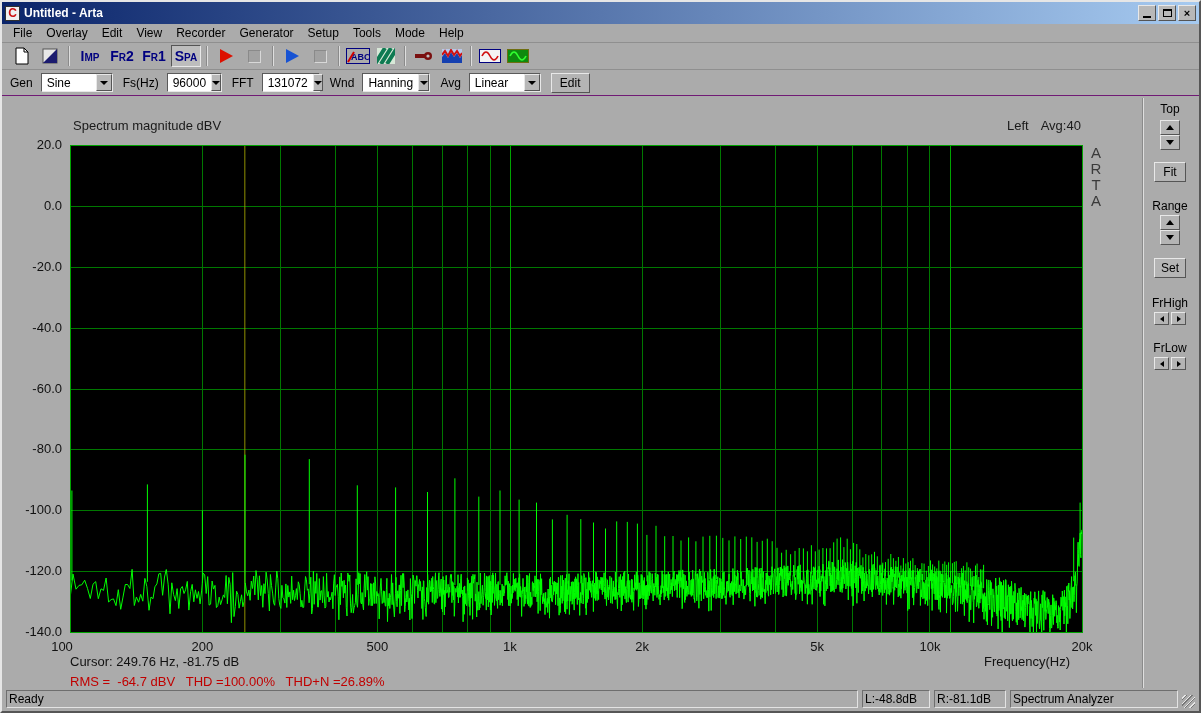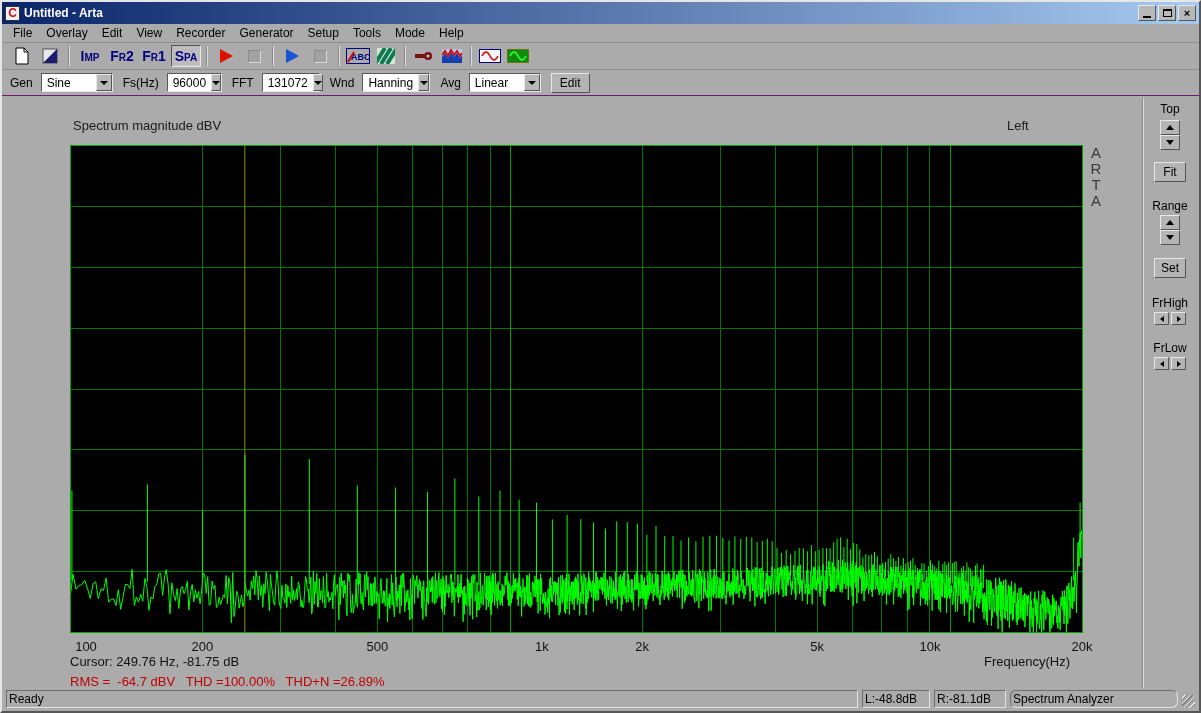--- a/index.html
+++ b/index.html
@@ -45,21 +45,21 @@
   .combo .val { flex:1; padding:0 5px; font-size:12px; }
   .combo .arrow { width:16px; height:17px; background:#B8B8B8; border:1px solid;
                   border-color:#E8E8E8 #555 #555 #E8E8E8; display:flex; align-items:center; justify-content:center; }
   .down-tri { width:0; height:0; border-top:4px solid #000; border-left:4px solid transparent; border-right:4px solid transparent; }
   .push-btn { height:20px; background:#B4B4B4; border:1px solid; border-color:#E8E8E8 #555 #555 #E8E8E8;
               font-size:12px; padding:0 8px; display:flex; align-items:center; justify-content:center; color:#000; }
 
   
   .client { position:absolute; top:96px; left:2px; right:2px; bottom:23px; background:#ABABAB; }
   .chart-title { position:absolute; left:69px; top:20px; font-size:13px; color:#1A1A1A; }
-  .avg-label { position:absolute; left:1003px; top:20px; font-size:13px; color:#1A1A1A; display:flex; gap:12px;flex-direction:column; }
+  .avg-label { position:absolute; left:1003px; top:20px; font-size:13px; color:#1A1A1A; display:flex; gap:12px; }
   .plot-svg { position:absolute; left:66px; top:47px; }
   .ylabels { position:absolute; left:0; top:0; width:62px; height:100%; }
   .ylab { position:absolute; right:4px; font-size:13px; color:#111; }
   .xlab { position:absolute; top:541px; font-size:13px; color:#111; transform:translateX(-50%); }
   .freq-label { position:absolute; left:980px; top:556px; width:100px; font-size:13px; color:#111; }
   .cursor-text { position:absolute; left:66px; top:556px; font-size:13px; color:#111; white-space:pre; }
   .stats-text { position:absolute; left:66px; top:576px; font-size:13px; color:#C00000; white-space:pre; }
   .watermark { position:absolute; left:1085px; top:47px; font-size:15px; color:#3A3A3A; line-height:16px;
                white-space:pre-line; text-align:center; width:14px; }
 
@@ -78,21 +78,21 @@
   .hpair { position:absolute; left:50%; transform:translateX(-50%); display:flex; gap:2px; }
   .hbtn { width:15px; height:13px; background:#B4B4B4; border:1px solid; border-color:#E8E8E8 #555 #555 #E8E8E8;
           display:flex; align-items:center; justify-content:center; }
 
   
   .statusbar { position:absolute; left:2px; right:2px; bottom:2px; height:21px; background:#ABABAB;
                display:flex; align-items:center; gap:4px; padding:1px 2px; font-size:12px; color:#000; }
   .sb-panel { height:18px; border:1px solid; border-color:#6E6E6E #E3E3E3 #E3E3E3 #6E6E6E;
               display:flex; align-items:center; padding:0 2px; }
   .sb-ready { flex:1; }
-  .sb-l { width:68px; } .sb-r { width:72px; } .sb-mode { width:168px;border-radius:6px; }
+  .sb-l { width:68px; } .sb-r { width:72px; } .sb-mode { width:168px; }
   .sb-grip { width:13px; height:13px; align-self:flex-end;
              background:repeating-linear-gradient(135deg,#ABABAB 0 2px,#E6E6E6 2px 3px,#777 3px 4px); }
 
   
   .icon-svg { display:block; }
 </style>
 </head>
 <body>
 
 <div class="window">
@@ -271,25 +271,36 @@
         <line x1="811.5" y1="1" x2="811.5" y2="487" stroke="#007800" stroke-width="1"></line>
         <line x1="837.5" y1="1" x2="837.5" y2="487" stroke="#007800" stroke-width="1"></line>
         <line x1="859.5" y1="1" x2="859.5" y2="487" stroke="#007800" stroke-width="1"></line>
         <line x1="440.5" y1="1" x2="440.5" y2="487" stroke="#00A400" stroke-width="1"></line>
         <line x1="880.5" y1="1" x2="880.5" y2="487" stroke="#00A400" stroke-width="1"></line>
         <line x1="174.83177581562876" y1="1" x2="174.83177581562876" y2="487" stroke="#909000" stroke-width="1"></line>
         <path d="M0.0 453.8L3.0 429.1L6.0 444.2L9.0 440.4L11.8 439.8L14.7 435.2L17.5 443.4L20.3 453.5L23.0 439.2L25.7 436.6L28.3 453.7L31.0 443.8L33.5 445.4L36.1 433.0L38.6 457.0L41.1 454.6L43.5 453.9L46.0 460.6L48.3 444.7L50.7 464.3L53.0 452.1L55.3 439.5L57.6 439.5L59.9 443.5L62.1 424.3L64.3 460.5L66.4 452.0L68.6 457.2L70.7 449.4L72.8 456.2L74.9 433.4L76.9 441.7L79.0 465.3L81.0 452.0L83.0 453.7L84.9 441.8L86.9 438.9L88.8 428.9L90.7 428.4L92.6 450.3L94.5 432.0L96.3 424.5L98.2 439.8L100.0 468.8L101.8 437.8L103.6 449.5L105.4 455.6L107.1 443.6L108.8 463.5L110.6 443.8L112.3 441.5L114.0 448.5L115.6 444.8L117.3 436.4L118.9 465.1L120.6 446.7L122.2 439.4L123.8 456.8L125.4 444.8L127.0 453.3L128.5 446.5L130.1 458.9L131.6 445.9L133.2 428.1L134.7 429.9L136.2 448.5L137.7 431.6L139.1 460.1L140.6 459.2L142.1 436.0L143.5 444.1L145.0 440.4L146.4 462.6L147.8 460.6L149.2 452.1L150.6 459.6L152.0 454.9L153.4 449.9L154.7 452.5L156.1 430.5L157.4 458.8L158.8 432.4L160.1 439.3L161.4 477.7L162.7 427.6L164.0 471.6L165.3 461.6L166.6 446.2L167.9 449.5L169.1 463.2L170.4 456.3L171.6 449.8L172.9 461.8L174.1 456.5L175.3 438.1L176.5 446.9L177.7 450.8L178.9 445.1L180.1 455.3L181.3 436.1L182.5 443.5L183.7 431.1L184.8 449.9L186.0 425.6L187.2 434.4L188.3 454.9L189.4 430.8L190.6 450.6L191.7 440.5L192.8 462.3L193.9 438.7L195.0 448.6L196.1 427.2L197.2 435.0L198.3 448.5L199.4 466.0L200.4 429.5L201.5 440.5L202.6 448.1L203.6 457.8L204.7 460.3L205.7 442.9L206.8 426.0L207.8 433.6L208.8 453.4L209.8 460.6L210.9 463.4L211.9 440.3L212.9 452.8L213.9 453.8L214.9 458.1L215.9 438.9L216.8 462.5L217.8 440.5L218.8 452.1L219.8 446.9L220.7 458.4L221.7 431.1L222.6 454.7L223.6 445.2L224.5 455.6L225.5 450.7L226.4 443.6L227.3 454.6L228.3 436.8L229.2 439.5L230.1 448.7L231.0 461.9L231.9 455.3L232.8 462.6L233.7 462.3L234.6 445.8L235.5 431.5L236.4 434.6L237.3 445.3L238.2 443.9L239.1 457.8L239.9 448.4L240.8 432.2L241.7 469.0L242.5 463.3L243.4 426.3L244.2 459.3L245.1 436.4L245.9 448.4L246.8 428.4L247.6 461.9L248.4 462.0L249.3 433.6L250.1 455.1L250.9 446.0L251.7 445.7L252.6 457.7L253.4 431.6L254.2 450.9L255.0 463.1L255.8 461.6L256.6 428.3L257.4 452.1L258.2 446.5L259.0 457.0L259.8 452.3L260.5 455.0L261.3 451.2L262.1 447.2L262.9 463.8L263.6 438.9L264.4 429.7L265.2 450.5L265.9 442.8L266.7 440.6L267.4 439.4L268.2 451.4L268.9 474.8L269.7 431.9L270.4 459.7L271.2 428.0L271.9 441.4L272.6 436.2L273.4 452.8L274.1 435.3L274.8 448.2L275.6 440.0L276.3 462.7L277.0 471.0L277.7 428.1L278.4 429.4L279.1 436.3L279.8 430.0L280.5 458.9L281.2 467.7L281.9 462.6L282.6 449.5L283.3 468.1L284.0 462.9L284.7 460.5L285.4 457.5L286.1 433.8L286.8 458.7L287.5 462.3L288.1 449.8L288.8 427.6L289.5 438.7L290.1 428.6L290.8 457.4L291.5 459.0L292.1 447.5L292.8 459.9L293.5 464.9L294.1 443.2L294.8 429.5L295.4 452.1L296.1 435.8L296.7 426.8L297.4 445.1L298.0 431.6L298.7 460.4L299.3 454.6L299.9 454.3L300.6 438.5L301.2 460.8L301.8 438.8L302.5 460.6L303.1 451.3L303.7 437.8L304.3 458.6L304.9 431.8L305.6 438.1L306.2 458.5L306.8 446.5L307.4 451.0L308.0 448.5L308.6 449.3L309.2 473.9L309.8 452.3L310.4 441.0L311.0 433.4L311.6 446.8L312.2 458.5L312.8 455.9L313.4 445.8L314.0 457.7L314.6 446.3L315.2 460.7L315.8 461.2L316.4 444.6L316.9 433.3L317.5 476.6L318.1 453.1L318.7 460.8L319.3 448.4L319.8 463.5L320.4 452.8L321.0 448.5L321.5 429.5L322.1 459.7L322.7 437.9L323.2 454.0L323.8 464.1L324.4 471.9L324.9 459.0L325.5 448.2L326.0 432.3L326.6 456.4L327.1 461.8L327.7 445.8L328.2 453.3L328.8 448.3L329.3 439.9L329.9 468.5L330.4 445.7L331.0 430.3L331.5 460.6L332.0 435.7L332.6 428.5L333.1 442.7L333.6 428.5L334.2 439.0L334.7 466.8L335.2 461.3L335.8 452.5L336.3 446.1L336.8 457.0L337.3 453.0L337.9 444.9L338.4 457.0L338.9 465.0L339.4 453.3L339.9 475.0L340.4 433.6L341.0 448.5L341.5 451.2L342.0 473.6L342.5 449.1L343.0 430.0L343.5 432.1L344.0 435.9L344.5 458.4L345.0 435.4L345.5 435.9L346.0 441.2L346.5 430.9L347.0 430.6L347.5 445.6L348.0 453.0L348.5 439.7L349.0 438.5L349.5 434.5L350.0 446.1L350.5 436.5L350.9 444.8L351.4 445.9L351.9 463.5L352.4 441.9L352.9 474.5L353.4 435.7L353.8 436.2L354.3 453.7L354.8 456.3L355.3 462.4L355.8 469.2L356.2 471.5L356.7 442.5L357.2 457.2L357.6 429.4L358.1 442.5L358.6 459.2L359.0 446.2L359.5 435.2L360.0 436.2L360.4 446.9L360.9 441.7L361.4 446.3L361.8 433.2L362.3 457.5L362.7 431.5L363.2 441.4L363.7 444.5L364.1 458.5L364.6 459.2L365.0 434.9L365.5 427.8L365.9 457.7L366.4 436.2L366.8 435.5L367.3 453.5L367.7 453.1L368.2 444.3L368.6 430.8L369.0 427.7L369.5 448.4L369.9 451.5L370.4 447.0L370.8 436.1L371.2 434.0L371.7 464.1L372.1 443.7L372.5 466.9L373.0 431.5L373.4 449.5L373.8 435.0L374.3 470.0L374.7 445.3L375.1 461.9L375.6 441.1L376.0 430.4L376.4 430.5L376.8 448.2L377.3 445.0L377.7 447.1L378.1 439.3L378.5 452.6L379.0 452.2L379.4 442.3L379.8 447.3L380.2 434.1L380.6 429.5L381.0 432.4L381.5 429.5L381.9 457.7L382.3 436.6L382.7 450.4L383.1 437.6L383.5 454.9L383.9 441.4L384.3 471.3L384.8 458.1L385.2 443.4L385.6 444.4L386.0 447.3L386.4 443.4L386.8 442.4L387.2 441.2L387.6 452.0L388.0 429.7L388.4 458.0L388.8 442.8L389.2 452.3L389.6 438.4L390.0 452.3L390.4 452.1L390.8 433.2L391.2 429.2L391.6 446.0L392.0 448.9L392.3 445.0L392.7 451.7L393.1 476.8L393.5 450.6L393.9 441.9L394.3 469.3L394.7 440.9L395.1 459.2L395.5 458.1L395.8 448.5L396.2 458.5L396.6 460.7L397.0 457.6L397.4 432.9L397.8 445.7L398.1 434.8L398.5 450.1L398.9 456.7L399.3 461.7L399.6 438.4L400.0 470.4L400.4 454.3L400.8 437.8L401.2 453.1L401.5 435.9L401.9 431.1L402.3 444.0L402.6 474.3L403.0 429.3L403.4 438.2L403.8 436.4L404.1 431.7L404.5 434.0L404.9 429.5L405.2 456.2L405.6 448.9L406.0 451.5L406.3 456.9L406.7 472.0L407.0 437.2L407.4 460.8L407.8 465.3L408.1 461.2L408.5 453.1L408.9 446.6L409.2 465.0L409.6 457.8L409.9 462.8L410.3 428.0L410.6 440.9L411.0 458.7L411.4 452.0L411.7 452.2L412.1 446.6L412.4 440.2L412.8 449.7L413.1 460.3L413.5 452.7L413.8 450.5L414.2 442.3L414.5 428.0L414.9 434.4L415.2 446.4L415.6 453.5L415.9 448.9L416.3 465.1L416.6 430.9L416.9 436.2L417.3 451.5L417.6 454.9L418.0 431.6L418.3 461.9L418.7 450.2L419.0 431.3L419.3 430.6L419.7 457.2L420.0 436.1L420.4 465.1L420.7 436.6L421.1 470.0L421.4 463.9L421.8 440.4L422.1 430.1L422.4 457.4L422.8 427.8L423.1 448.4L423.5 430.1L423.8 440.1L424.2 444.6L424.5 460.4L424.8 452.3L425.2 440.7L425.5 428.0L425.9 453.0L426.2 453.8L426.6 455.8L426.9 439.3L427.2 457.4L427.6 463.4L427.9 437.4L428.3 436.5L428.6 454.7L429.0 445.2L429.3 447.9L429.7 448.5L430.0 460.2L430.3 459.0L430.7 445.4L431.0 454.8L431.4 454.7L431.7 457.7L432.1 439.1L432.4 460.8L432.7 447.6L433.1 440.8L433.4 443.1L433.8 451.0L434.1 448.1L434.5 448.1L434.8 440.6L435.1 430.8L435.5 440.3L435.8 433.9L436.2 439.7L436.5 429.9L436.9 427.7L437.2 432.0L437.6 445.1L437.9 454.6L438.2 436.1L438.6 460.6L438.9 459.0L439.3 438.6L439.6 442.5L440.0 461.0L440.3 454.2L440.6 454.5L441.0 441.1L441.3 458.2L441.7 448.9L442.0 453.7L442.4 452.1L442.7 440.1L443.0 447.8L443.4 428.4L443.7 439.4L444.1 444.9L444.4 444.2L444.8 434.1L445.1 446.3L445.5 442.4L445.8 433.2L446.1 442.6L446.5 439.0L446.8 438.3L447.2 454.6L447.5 449.6L447.9 437.6L448.2 460.8L448.5 454.5L448.9 432.7L449.2 451.6L449.6 428.8L449.9 437.5L450.3 452.2L450.6 441.5L450.9 446.2L451.3 445.9L451.6 471.4L452.0 453.8L452.3 449.5L452.7 442.1L453.0 433.4L453.4 445.7L453.7 445.1L454.0 461.4L454.4 457.8L454.7 442.1L455.1 458.8L455.4 450.0L455.8 453.6L456.1 441.7L456.4 446.8L456.8 430.0L457.1 454.6L457.5 459.2L457.8 430.7L458.2 437.6L458.5 458.8L458.9 461.1L459.2 446.4L459.5 428.5L459.9 459.5L460.2 462.5L460.6 447.2L460.9 461.3L461.3 455.1L461.6 452.3L461.9 459.6L462.3 437.9L462.6 436.7L463.0 444.9L463.3 445.7L463.7 438.1L464.0 451.7L464.3 440.8L464.7 442.8L465.0 430.8L465.4 448.8L465.7 452.0L466.1 434.6L466.4 448.9L466.8 434.0L467.1 456.8L467.4 447.1L467.8 434.5L468.1 468.5L468.5 446.7L468.8 434.6L469.2 436.1L469.5 438.8L469.8 439.9L470.2 465.7L470.5 428.8L470.9 449.8L471.2 447.9L471.6 433.7L471.9 448.5L472.2 450.3L472.6 458.6L472.9 452.2L473.3 456.5L473.6 448.4L474.0 447.9L474.3 459.1L474.7 453.6L475.0 469.6L475.3 455.4L475.7 447.3L476.0 462.4L476.4 460.8L476.7 458.1L477.1 455.8L477.4 453.3L477.7 467.5L478.1 444.0L478.4 453.6L478.8 458.5L479.1 452.4L479.5 473.2L479.8 433.8L480.1 450.3L480.5 432.1L480.8 452.9L481.2 440.2L481.5 455.8L481.9 450.2L482.2 457.1L482.6 455.1L482.9 451.9L483.2 437.6L483.6 449.9L483.9 442.0L484.3 436.1L484.6 446.3L485.0 438.7L485.3 437.1L485.6 459.7L486.0 437.6L486.3 440.4L486.7 449.0L487.0 440.9L487.4 437.9L487.7 452.4L488.0 460.7L488.4 432.2L488.7 432.9L489.1 470.2L489.4 452.9L489.8 453.3L490.1 467.7L490.5 460.4L490.8 430.4L491.1 453.2L491.5 449.4L491.8 441.1L492.2 458.4L492.5 430.3L492.9 455.8L493.2 438.2L493.5 435.1L493.9 446.7L494.2 450.8L494.6 466.7L494.9 439.9L495.3 433.2L495.6 468.7L495.9 437.0L496.3 456.5L496.6 429.4L497.0 464.2L497.3 444.8L497.7 456.0L498.0 438.7L498.4 435.8L498.7 449.5L499.0 428.7L499.4 469.5L499.7 457.6L500.1 441.3L500.4 444.9L500.8 456.2L501.1 449.6L501.4 436.9L501.8 447.0L502.1 459.3L502.5 456.7L502.8 436.5L503.2 454.0L503.5 437.2L503.8 457.9L504.2 465.1L504.5 447.7L504.9 433.8L505.2 453.7L505.6 431.8L505.9 450.6L506.3 452.4L506.6 433.8L506.9 446.6L507.3 459.5L507.6 440.5L508.0 428.7L508.3 455.0L508.7 437.4L509.0 454.3L509.3 453.3L509.7 470.4L510.0 455.4L510.4 455.7L510.7 447.4L511.1 458.2L511.4 434.3L511.7 430.6L512.1 433.4L512.4 449.6L512.8 438.1L513.1 459.0L513.5 453.6L513.8 428.5L514.2 429.7L514.5 432.4L514.8 439.0L515.2 448.4L515.5 463.2L515.9 432.6L516.2 469.9L516.6 450.4L516.9 444.1L517.2 457.6L517.6 453.4L517.9 437.2L518.3 454.1L518.6 427.2L519.0 436.3L519.3 445.3L519.6 432.7L520.0 444.8L520.3 436.1L520.7 447.3L521.0 438.5L521.4 450.2L521.7 452.4L522.1 447.8L522.4 436.0L522.7 441.2L523.1 435.4L523.4 466.6L523.8 440.1L524.1 453.3L524.5 438.0L524.8 447.4L525.1 442.4L525.5 455.5L525.8 426.8L526.2 449.1L526.5 427.7L526.9 454.6L527.2 455.6L527.5 431.9L527.9 448.8L528.2 446.1L528.6 454.6L528.9 434.8L529.3 435.7L529.6 443.3L530.0 443.5L530.3 436.1L530.6 438.7L531.0 432.0L531.3 445.0L531.7 433.3L532.0 442.3L532.4 449.5L532.7 432.5L533.0 447.0L533.4 437.1L533.7 436.0L534.1 427.7L534.4 441.5L534.8 452.6L535.1 454.1L535.5 448.4L535.8 433.4L536.1 448.8L536.5 460.6L536.8 447.0L537.2 443.2L537.5 434.8L537.9 452.2L538.2 442.1L538.5 455.0L538.9 448.9L539.2 440.0L539.6 444.4L539.9 431.2L540.3 449.0L540.6 458.1L540.9 455.7L541.3 442.0L541.6 432.7L542.0 449.0L542.3 458.6L542.7 445.7L543.0 443.4L543.4 435.9L543.7 451.4L544.0 442.2L544.4 451.0L544.7 449.6L545.1 454.8L545.4 427.1L545.8 454.0L546.1 434.3L546.4 442.7L546.8 452.6L547.1 455.3L547.5 463.7L547.8 447.4L548.2 450.0L548.5 443.3L548.8 436.8L549.2 431.7L549.5 443.6L549.9 452.4L550.2 440.0L550.6 429.4L550.9 443.1L551.3 466.0L551.6 434.8L551.9 445.8L552.3 459.7L552.6 431.5L553.0 436.8L553.3 450.7L553.7 427.6L554.0 440.5L554.3 448.3L554.7 426.0L555.0 454.1L555.4 445.2L555.7 441.6L556.1 455.0L556.4 457.6L556.7 443.4L557.1 437.0L557.4 435.6L557.8 444.6L558.1 457.1L558.5 429.1L558.8 452.5L559.2 451.2L559.5 439.7L559.8 435.4L560.2 452.5L560.5 453.9L560.9 450.1L561.2 454.6L561.6 434.0L561.9 457.3L562.2 434.6L562.6 454.3L562.9 446.8L563.3 455.9L563.6 465.4L564.0 442.9L564.3 445.5L564.6 429.8L565.0 441.4L565.3 437.8L565.7 444.4L566.0 430.5L566.4 426.9L566.7 445.3L567.1 437.0L567.4 443.9L567.7 429.8L568.1 433.7L568.4 461.5L568.8 455.4L569.1 437.8L569.5 453.9L569.8 451.5L570.1 451.8L570.5 453.6L570.8 439.4L571.2 429.3L571.5 438.8L571.9 453.1L572.2 430.4L572.5 450.1L572.9 439.1L573.2 454.0L573.6 435.6L573.9 450.5L574.3 432.5L574.6 448.1L575.0 460.1L575.3 440.7L575.6 455.8L576.0 464.2L576.3 440.1L576.7 459.8L577.0 454.5L577.4 451.7L577.7 430.5L578.0 454.5L578.4 439.8L578.7 446.4L579.1 426.7L579.4 450.6L579.8 436.5L580.1 427.7L580.4 439.9L580.8 446.5L581.1 448.1L581.5 448.1L581.8 434.5L582.2 428.7L582.5 433.3L582.9 451.6L583.2 456.0L583.5 443.5L583.9 438.4L584.2 447.2L584.6 441.2L584.9 450.3L585.3 428.0L585.6 440.1L585.9 442.0L586.3 432.3L586.6 440.7L587.0 452.5L587.3 429.1L587.7 449.4L588.0 429.7L588.3 440.5L588.7 449.5L589.0 454.4L589.4 449.6L589.7 449.8L590.1 460.0L590.4 445.3L590.8 452.0L591.1 440.6L591.4 448.9L591.8 435.9L592.1 425.8L592.5 442.7L592.8 429.2L593.2 447.7L593.5 444.8L593.8 441.3L594.2 454.9L594.5 434.1L594.9 429.4L595.2 451.5L595.6 437.0L595.9 430.1L596.2 429.9L596.6 446.1L596.9 429.2L597.3 450.6L597.6 442.8L598.0 453.0L598.3 426.9L598.7 455.2L599.0 442.5L599.3 433.0L599.7 429.0L600.0 448.9L600.4 446.8L600.7 440.4L601.1 434.4L601.4 444.7L601.7 437.7L602.1 445.8L602.4 451.6L602.8 432.5L603.1 441.0L603.5 428.1L603.8 430.2L604.1 426.1L604.5 445.7L604.8 443.9L605.2 434.4L605.5 439.6L605.9 436.0L606.2 445.0L606.6 429.5L606.9 438.9L607.2 452.5L607.6 430.2L607.9 438.8L608.3 428.9L608.6 436.2L609.0 425.5L609.3 438.5L609.6 452.7L610.0 427.0L610.3 435.8L610.7 425.6L611.0 442.4L611.4 432.6L611.7 433.1L612.1 463.7L612.4 461.9L612.7 424.9L613.1 442.4L613.4 443.8L613.8 429.1L614.1 440.2L614.5 456.8L614.8 457.5L615.1 430.2L615.5 454.6L615.8 443.2L616.2 448.2L616.5 435.9L616.9 451.4L617.2 447.5L617.5 441.0L617.9 445.0L618.2 449.4L618.6 447.4L618.9 430.3L619.3 427.2L619.6 435.0L620.0 449.4L620.3 446.5L620.6 449.4L621.0 435.2L621.3 451.4L621.7 437.5L622.0 434.0L622.4 450.3L622.7 425.2L623.0 439.9L623.4 433.9L623.7 448.7L624.1 454.1L624.4 453.3L624.8 457.6L625.1 428.9L625.4 426.6L625.8 430.7L626.1 429.3L626.5 452.1L626.8 455.9L627.2 452.2L627.5 428.7L627.9 432.0L628.2 432.5L628.5 433.7L628.9 463.3L629.2 427.4L629.6 424.2L629.9 449.5L630.3 431.5L630.6 426.1L630.9 429.6L631.3 456.0L631.6 431.1L632.0 436.4L632.3 437.5L632.7 435.9L633.0 434.6L633.3 434.6L633.7 453.8L634.0 443.4L634.4 427.4L634.7 446.8L635.1 433.4L635.4 441.4L635.8 450.3L636.1 445.5L636.4 452.1L636.8 452.6L637.1 451.8L637.5 452.5L637.8 427.2L638.2 434.7L638.5 444.5L638.8 466.2L639.2 435.5L639.5 442.2L639.9 451.8L640.2 436.4L640.6 424.5L640.9 431.4L641.2 465.5L641.6 442.8L641.9 433.6L642.3 446.4L642.6 446.0L643.0 450.6L643.3 431.5L643.7 452.5L644.0 424.5L644.3 424.0L644.7 448.8L645.0 429.8L645.4 438.2L645.7 439.8L646.1 453.6L646.4 448.3L646.7 434.8L647.1 437.6L647.4 438.5L647.8 431.7L648.1 452.6L648.5 445.3L648.8 440.8L649.1 453.1L649.5 451.8L649.8 432.9L650.2 445.9L650.5 447.8L650.9 433.8L651.2 452.5L651.6 453.7L651.9 436.6L652.2 440.3L652.6 453.5L652.9 427.9L653.3 450.4L653.6 447.1L654.0 426.9L654.3 443.9L654.6 442.8L655.0 452.9L655.3 450.9L655.7 453.1L656.0 459.4L656.4 452.0L656.7 436.5L657.0 447.5L657.4 439.3L657.7 436.0L658.1 439.3L658.4 446.1L658.8 432.5L659.1 429.0L659.5 450.5L659.8 450.7L660.1 452.3L660.5 438.4L660.8 449.6L661.2 449.0L661.5 436.6L661.9 440.3L662.2 450.6L662.5 448.0L662.9 423.5L663.2 459.8L663.6 437.7L663.9 439.1L664.3 426.1L664.6 446.6L664.9 430.1L665.3 438.1L665.6 440.0L666.0 449.1L666.3 444.0L666.7 431.5L667.0 447.9L667.4 425.2L667.7 434.8L668.0 427.7L668.4 447.5L668.7 444.0L669.1 452.8L669.4 440.9L669.8 439.8L670.1 445.7L670.4 446.0L670.8 443.6L671.1 426.9L671.5 440.7L671.8 434.5L672.2 445.9L672.5 447.7L672.8 446.4L673.2 434.4L673.5 438.2L673.9 454.1L674.2 451.1L674.6 441.2L674.9 450.1L675.3 444.6L675.6 449.6L675.9 440.4L676.3 441.2L676.6 423.6L677.0 440.0L677.3 423.0L677.7 427.6L678.0 429.8L678.3 429.7L678.7 441.5L679.0 425.2L679.4 441.1L679.7 448.5L680.1 456.2L680.4 449.7L680.8 433.5L681.1 427.2L681.4 428.6L681.8 439.0L682.1 432.7L682.5 446.0L682.8 424.3L683.2 440.7L683.5 445.0L683.8 432.2L684.2 432.4L684.5 440.9L684.9 461.3L685.2 422.3L685.6 444.5L685.9 447.5L686.2 446.4L686.6 451.9L686.9 422.6L687.3 452.2L687.6 451.4L688.0 450.6L688.3 445.5L688.7 438.2L689.0 430.5L689.3 423.6L689.7 428.6L690.0 450.3L690.4 428.7L690.7 454.2L691.1 423.0L691.4 439.0L691.7 452.2L692.1 443.0L692.4 452.7L692.8 433.1L693.1 430.7L693.5 426.6L693.8 446.7L694.1 444.1L694.5 444.9L694.8 450.2L695.2 458.8L695.5 435.4L695.9 447.6L696.2 428.0L696.6 439.5L696.9 432.9L697.2 428.2L697.6 445.5L697.9 430.4L698.3 449.1L698.6 451.2L699.0 431.0L699.3 432.5L699.6 439.6L700.0 434.4L700.3 436.1L700.7 449.8L701.0 430.4L701.4 444.7L701.7 432.8L702.0 421.7L702.4 429.3L702.7 428.8L703.1 437.3L703.4 449.0L703.8 442.7L704.1 428.2L704.5 426.6L704.8 423.8L705.1 429.6L705.5 448.4L705.8 438.6L706.2 440.2L706.5 435.5L706.9 431.6L707.2 447.0L707.5 423.3L707.9 425.0L708.2 422.8L708.6 449.5L708.9 449.4L709.3 440.6L709.6 428.2L709.9 435.7L710.3 422.0L710.6 430.4L711.0 424.5L711.3 422.9L711.7 427.9L712.0 444.6L712.4 429.2L712.7 423.8L713.0 452.0L713.4 448.5L713.7 436.9L714.1 420.7L714.4 433.7L714.8 423.0L715.1 450.7L715.4 444.1L715.8 436.7L716.1 421.7L716.5 451.1L716.8 443.7L717.2 428.1L717.5 438.1L717.8 420.9L718.2 440.4L718.5 432.6L718.9 428.0L719.2 435.0L719.6 431.6L719.9 426.4L720.3 433.3L720.6 441.6L720.9 439.2L721.3 449.8L721.6 448.9L722.0 437.6L722.3 436.1L722.7 444.5L723.0 430.7L723.3 431.2L723.7 420.2L724.0 424.7L724.4 428.6L724.7 435.7L725.1 448.5L725.4 432.4L725.7 454.7L726.1 448.6L726.4 449.4L726.8 448.3L727.1 424.5L727.5 434.3L727.8 421.3L728.2 439.3L728.5 420.8L728.8 433.6L729.2 428.0L729.5 449.0L729.9 438.6L730.2 419.8L730.6 442.4L730.9 441.8L731.2 446.5L731.6 434.9L731.9 442.7L732.3 455.9L732.6 435.8L733.0 438.4L733.3 431.8L733.6 426.5L734.0 433.0L734.3 437.3L734.7 437.6L735.0 448.9L735.4 448.4L735.7 439.7L736.1 443.1L736.4 433.5L736.7 425.5L737.1 444.3L737.4 459.2L737.8 424.7L738.1 429.9L738.5 449.4L738.8 439.3L739.1 442.5L739.5 448.3L739.8 448.6L740.2 449.3L740.5 433.5L740.9 427.0L741.2 436.2L741.5 444.0L741.9 446.4L742.2 459.3L742.6 430.6L742.9 442.3L743.3 422.7L743.6 421.8L744.0 444.1L744.3 436.2L744.6 423.0L745.0 430.3L745.3 421.9L745.7 445.0L746.0 443.7L746.4 445.4L746.7 434.8L747.0 442.3L747.4 424.9L747.7 435.2L748.1 438.8L748.4 433.5L748.8 437.9L749.1 421.2L749.4 448.1L749.8 424.6L750.1 451.6L750.5 436.2L750.8 445.9L751.2 431.1L751.5 433.9L751.9 436.4L752.2 429.3L752.5 433.2L752.9 419.1L753.2 421.2L753.6 459.3L753.9 431.4L754.3 444.9L754.6 446.4L754.9 460.9L755.3 435.5L755.6 438.7L756.0 425.4L756.3 445.9L756.7 424.6L757.0 426.5L757.4 437.5L757.7 443.8L758.0 422.4L758.4 423.9L758.7 416.2L759.1 416.4L759.4 431.0L759.8 422.7L760.1 440.9L760.4 427.7L760.8 446.9L761.1 429.9L761.5 438.3L761.8 446.3L762.2 417.0L762.5 445.6L762.8 417.8L763.2 423.7L763.5 444.8L763.9 443.4L764.2 447.2L764.6 421.8L764.9 423.9L765.3 442.7L765.6 443.0L765.9 443.8L766.3 442.0L766.6 434.6L767.0 423.7L767.3 434.5L767.7 427.0L768.0 439.8L768.3 414.9L768.7 435.6L769.0 425.8L769.4 440.3L769.7 441.7L770.1 446.9L770.4 446.8L770.7 436.2L771.1 422.1L771.4 444.3L771.8 432.2L772.1 447.5L772.5 414.7L772.8 443.2L773.2 420.7L773.5 433.7L773.8 429.5L774.2 438.9L774.5 438.1L774.9 424.7L775.2 417.5L775.6 421.3L775.9 444.0L776.2 438.5L776.6 423.4L776.9 436.8L777.3 440.8L777.6 417.2L778.0 424.0L778.3 454.9L778.6 430.4L779.0 426.3L779.3 427.2L779.7 425.9L780.0 441.3L780.4 417.5L780.7 419.9L781.1 419.2L781.4 443.5L781.7 423.9L782.1 451.3L782.4 420.8L782.8 416.2L783.1 460.8L783.5 443.9L783.8 425.9L784.1 438.2L784.5 436.6L784.8 436.2L785.2 420.7L785.5 432.7L785.9 443.0L786.2 417.4L786.5 429.2L786.9 458.3L787.2 426.4L787.6 423.1L787.9 436.4L788.3 447.6L788.6 428.3L789.0 422.3L789.3 429.3L789.6 430.6L790.0 424.6L790.3 433.3L790.7 429.5L791.0 420.3L791.4 436.6L791.7 448.7L792.0 426.5L792.4 426.5L792.7 446.0L793.1 422.3L793.4 436.0L793.8 442.4L794.1 456.0L794.4 427.9L794.8 438.2L795.1 446.2L795.5 443.5L795.8 435.5L796.2 426.8L796.5 443.2L796.9 429.0L797.2 433.8L797.5 440.5L797.9 441.0L798.2 440.5L798.6 448.9L798.9 428.8L799.3 424.3L799.6 429.8L799.9 444.8L800.3 444.8L800.6 444.6L801.0 431.3L801.3 426.1L801.7 446.9L802.0 423.4L802.3 451.9L802.7 420.3L803.0 419.5L803.4 444.4L803.7 438.8L804.1 419.2L804.4 421.8L804.8 423.6L805.1 435.2L805.4 443.8L805.8 444.6L806.1 425.4L806.5 439.3L806.8 440.4L807.2 431.5L807.5 443.7L807.8 430.7L808.2 435.6L808.5 446.3L808.9 445.6L809.2 450.0L809.6 442.7L809.9 420.6L810.2 433.9L810.6 439.5L810.9 447.5L811.3 428.1L811.6 444.1L812.0 444.7L812.3 419.7L812.7 450.5L813.0 444.4L813.3 433.2L813.7 437.6L814.0 436.8L814.4 448.0L814.7 427.6L815.1 423.7L815.4 444.5L815.7 435.2L816.1 439.8L816.4 459.5L816.8 438.7L817.1 432.9L817.5 436.0L817.8 443.7L818.1 449.2L818.5 427.4L818.8 444.2L819.2 430.1L819.5 450.2L819.9 447.7L820.2 430.8L820.6 422.7L820.9 447.3L821.2 436.5L821.6 422.0L821.9 436.9L822.3 434.5L822.6 424.3L823.0 443.3L823.3 442.5L823.6 459.5L824.0 442.9L824.3 428.8L824.7 445.3L825.0 431.0L825.4 421.6L825.7 442.0L826.0 434.7L826.4 441.0L826.7 443.0L827.1 421.9L827.4 435.0L827.8 435.0L828.1 452.0L828.5 451.3L828.8 439.1L829.1 441.8L829.5 427.6L829.8 450.6L830.2 435.4L830.5 433.5L830.9 453.2L831.2 430.9L831.5 443.8L831.9 430.0L832.2 436.3L832.6 435.1L832.9 427.8L833.3 423.5L833.6 448.4L834.0 426.2L834.3 442.9L834.6 432.6L835.0 445.3L835.3 437.1L835.7 425.5L836.0 435.6L836.4 441.6L836.7 432.1L837.0 448.2L837.4 432.2L837.7 465.6L838.1 453.3L838.4 425.8L838.8 426.0L839.1 464.1L839.4 435.2L839.8 423.3L840.1 427.0L840.5 439.9L840.8 440.2L841.2 440.3L841.5 433.0L841.9 431.7L842.2 425.6L842.5 452.5L842.9 452.8L843.2 425.2L843.6 460.1L843.9 452.5L844.3 446.1L844.6 442.4L844.9 437.0L845.3 431.9L845.6 432.3L846.0 439.7L846.3 448.1L846.7 447.6L847.0 429.8L847.3 440.8L847.7 425.7L848.0 443.7L848.4 426.2L848.7 443.7L849.1 429.8L849.4 436.9L849.8 432.7L850.1 424.1L850.4 460.5L850.8 446.8L851.1 444.7L851.5 452.1L851.8 445.9L852.2 429.0L852.5 431.2L852.8 453.8L853.2 452.9L853.5 437.6L853.9 436.7L854.2 453.4L854.6 444.3L854.9 438.3L855.2 459.2L855.6 454.1L855.9 434.9L856.3 455.5L856.6 451.7L857.0 432.1L857.3 441.4L857.7 460.6L858.0 439.3L858.3 441.5L858.7 439.8L859.0 434.6L859.4 454.4L859.7 433.0L860.1 428.3L860.4 431.9L860.7 425.3L861.1 430.7L861.4 443.7L861.8 424.8L862.1 465.5L862.5 438.7L862.8 443.2L863.1 428.2L863.5 431.7L863.8 441.1L864.2 448.9L864.5 428.9L864.9 439.5L865.2 454.7L865.6 432.9L865.9 426.6L866.2 454.8L866.6 431.3L866.9 431.9L867.3 433.0L867.6 454.9L868.0 440.9L868.3 426.0L868.6 461.2L869.0 464.5L869.3 453.9L869.7 449.7L870.0 425.8L870.4 467.2L870.7 441.2L871.0 437.6L871.4 450.6L871.7 429.0L872.1 446.7L872.4 452.3L872.8 429.4L873.1 436.6L873.5 437.0L873.8 435.9L874.1 442.4L874.5 452.9L874.8 437.7L875.2 452.6L875.5 440.3L875.9 443.1L876.2 428.2L876.5 468.1L876.9 433.8L877.2 453.3L877.6 448.9L877.9 446.7L878.3 430.1L878.6 440.9L878.9 450.6L879.3 432.5L879.6 453.4L880.0 453.1L880.3 451.1L880.7 443.4L881.0 447.5L881.4 447.5L881.7 440.3L882.0 447.6L882.4 459.7L882.7 458.8L883.1 457.7L883.4 451.6L883.8 444.9L884.1 437.9L884.4 443.5L884.8 430.5L885.1 450.9L885.5 466.7L885.8 431.4L886.2 447.4L886.5 438.1L886.8 451.4L887.2 452.9L887.5 466.3L887.9 456.6L888.2 431.9L888.6 443.6L888.9 450.7L889.3 436.1L889.6 433.6L889.9 442.3L890.3 440.6L890.6 458.7L891.0 434.3L891.3 431.9L891.7 439.7L892.0 443.5L892.3 459.2L892.7 427.9L893.0 453.8L893.4 456.9L893.7 438.9L894.1 457.5L894.4 470.7L894.7 435.6L895.1 452.0L895.4 444.6L895.8 454.3L896.1 446.1L896.5 455.5L896.8 436.6L897.2 457.7L897.5 439.5L897.8 453.1L898.2 452.9L898.5 438.0L898.9 443.9L899.2 476.8L899.6 454.8L899.9 454.7L900.2 450.3L900.6 464.8L900.9 464.8L901.3 440.4L901.6 444.9L902.0 433.5L902.3 432.1L902.6 442.3L903.0 455.3L903.3 457.5L903.7 477.9L904.0 445.5L904.4 454.3L904.7 449.5L905.1 431.3L905.4 450.6L905.7 442.9L906.1 430.1L906.4 461.8L906.8 460.5L907.1 457.9L907.5 457.3L907.8 435.7L908.1 434.8L908.5 447.7L908.8 463.3L909.2 439.7L909.5 443.6L909.9 458.1L910.2 444.1L910.6 436.0L910.9 453.7L911.2 437.4L911.6 440.7L911.9 443.6L912.3 457.8L912.6 467.0L913.0 448.6L913.3 463.5L913.6 450.4L914.0 474.3L914.3 462.2L914.7 447.7L915.0 458.0L915.4 466.3L915.7 451.5L916.0 465.9L916.4 476.4L916.7 434.5L917.1 441.0L917.4 479.9L917.8 459.1L918.1 459.9L918.5 445.8L918.8 434.9L919.1 441.7L919.5 454.9L919.8 464.7L920.2 452.0L920.5 435.6L920.9 450.0L921.2 437.4L921.5 480.7L921.9 464.5L922.2 469.4L922.6 472.3L922.9 443.8L923.3 452.6L923.6 449.9L923.9 461.8L924.3 467.0L924.6 466.6L925.0 449.8L925.3 444.9L925.7 433.0L926.0 440.7L926.4 468.7L926.7 441.2L927.0 471.1L927.4 469.0L927.7 449.8L928.1 483.9L928.4 440.1L928.8 465.6L929.1 463.4L929.4 432.7L929.8 438.7L930.1 436.3L930.5 471.3L930.8 437.6L931.2 475.6L931.5 437.2L931.8 459.4L932.2 487.0L932.5 440.5L932.9 440.9L933.2 464.0L933.6 435.4L933.9 442.2L934.3 472.7L934.6 462.4L934.9 468.4L935.3 474.1L935.6 434.5L936.0 435.3L936.3 450.2L936.7 466.3L937.0 456.2L937.3 450.4L937.7 475.8L938.0 452.4L938.4 439.8L938.7 451.8L939.1 452.4L939.4 482.6L939.7 441.9L940.1 469.2L940.4 442.4L940.8 441.3L941.1 468.8L941.5 436.2L941.8 442.6L942.2 474.0L942.5 475.9L942.8 450.5L943.2 456.8L943.5 474.2L943.9 446.4L944.2 457.6L944.6 458.1L944.9 438.3L945.2 443.1L945.6 444.5L945.9 466.5L946.3 477.3L946.6 457.8L947.0 472.9L947.3 480.0L947.6 447.9L948.0 464.3L948.3 455.1L948.7 474.7L949.0 443.3L949.4 448.8L949.7 448.4L950.1 472.9L950.4 470.7L950.7 450.7L951.1 442.3L951.4 465.5L951.8 461.7L952.1 474.6L952.5 455.4L952.8 472.3L953.1 450.0L953.5 475.9L953.8 455.2L954.2 460.2L954.5 448.0L954.9 482.1L955.2 477.2L955.5 462.2L955.9 449.3L956.2 450.6L956.6 454.9L956.9 460.6L957.3 470.8L957.6 450.8L958.0 458.9L958.3 451.3L958.6 450.2L959.0 455.6L959.3 460.4L959.7 480.1L960.0 487.0L960.4 458.3L960.7 446.6L961.0 473.5L961.4 455.4L961.7 460.4L962.1 481.6L962.4 474.2L962.8 471.0L963.1 462.8L963.4 487.0L963.8 473.9L964.1 453.2L964.5 458.4L964.8 446.8L965.2 454.5L965.5 470.4L965.9 453.8L966.2 455.0L966.5 487.0L966.9 456.6L967.2 478.6L967.6 474.3L967.9 455.8L968.3 455.5L968.6 445.9L968.9 463.0L969.3 482.1L969.6 483.9L970.0 476.3L970.3 475.5L970.7 458.8L971.0 474.3L971.3 477.8L971.7 487.0L972.0 449.9L972.4 462.6L972.7 457.3L973.1 445.5L973.4 476.2L973.8 485.3L974.1 473.8L974.4 456.9L974.8 446.7L975.1 466.4L975.5 455.7L975.8 474.5L976.2 468.6L976.5 464.6L976.8 463.8L977.2 452.5L977.5 462.7L977.9 463.7L978.2 468.6L978.6 454.2L978.9 456.4L979.3 457.4L979.6 483.3L979.9 487.0L980.3 484.6L980.6 470.7L981.0 459.9L981.3 481.8L981.7 483.1L982.0 478.9L982.3 470.5L982.7 449.7L983.0 468.7L983.4 479.6L983.7 452.9L984.1 455.4L984.4 456.4L984.7 471.3L985.1 464.6L985.4 465.0L985.8 457.8L986.1 455.7L986.5 459.2L986.8 477.8L987.2 470.3L987.5 481.5L987.8 483.3L988.2 483.1L988.5 460.7L988.9 465.6L989.2 462.5L989.6 477.0L989.9 475.0L990.2 485.0L990.6 464.5L990.9 452.1L991.3 452.8L991.6 461.3L992.0 460.8L992.3 446.0L992.6 451.0L993.0 465.4L993.3 451.9L993.7 451.7L994.0 479.0L994.4 445.2L994.7 470.8L995.1 451.8L995.4 461.9L995.7 457.6L996.1 468.0L996.4 487.0L996.8 441.3L997.1 465.0L997.5 461.2L997.8 478.8L998.1 440.4L998.5 446.3L998.8 438.0L999.2 455.0L999.5 445.7L999.9 473.5L1000.2 465.0L1000.5 457.0L1000.9 442.5L1001.2 441.0L1001.6 431.6L1001.9 462.6L1002.3 442.3L1002.6 464.0L1003.0 456.1L1003.3 447.0L1003.6 441.8L1004.0 456.7L1004.3 450.6L1004.7 431.0L1005.0 431.3L1005.4 426.9L1005.7 440.3L1006.0 439.7L1006.4 467.7L1006.7 441.9L1007.1 438.1L1007.4 427.2L1007.8 404.2L1008.1 397.2L1008.4 408.8L1008.8 420.3L1009.1 421.4L1009.5 394.4L1009.8 398.5L1010.2 388.1L1010.5 409.5L1010.9 412.8L1011.2 387.3L1011.5 388.9L1011.9 384.8M1.9 435.4L1.9 345.5M77.4 436.8L77.4 339.4M132.4 437.7L132.4 365.3M175.0 438.5L175.0 309.7M239.3 439.2L239.3 314.1M287.3 439.8L287.3 340.3M325.6 440.2L325.6 342.4M357.5 440.3L357.5 347.0M384.9 440.1L384.9 333.3M408.8 439.9L408.8 351.6M430.0 439.7L430.0 345.5M449.1 439.6L449.1 354.6M466.5 439.4L466.5 357.6M482.4 439.1L482.4 374.4M497.1 438.7L497.1 369.8M510.8 438.3L510.8 374.1M523.5 437.9L523.5 377.5M535.5 437.6L535.5 383.5M546.7 437.3L546.7 376.4M557.3 436.9L557.3 376.9M567.4 436.6L567.4 378.6M576.9 436.4L576.9 389.9M586.0 436.1L586.0 380.8M594.7 435.8L594.7 391.2M603.0 435.6L603.0 391.0M611.0 435.4L611.0 395.5M618.6 435.1L618.6 392.4M625.9 434.9L625.9 396.3M633.0 434.6L633.0 391.6M639.8 434.4L639.8 390.8M646.4 434.2L646.4 390.7M652.8 434.0L652.8 392.9M659.0 433.8L659.0 395.4M664.9 433.6L664.9 391.4M670.7 433.4L670.7 394.0M676.3 433.2L676.3 391.6M681.8 433.0L681.8 392.3M687.1 432.8L687.1 396.9M692.3 432.6L692.3 395.8M697.3 432.5L697.3 393.7M702.2 432.3L702.2 396.2M707.0 432.0L707.0 402.8M711.6 431.6L711.6 407.7M716.2 431.1L716.2 404.8M720.6 430.7L720.6 409.2M725.0 430.3L725.0 405.9M729.2 429.9L729.2 403.0M733.4 429.6L733.4 403.4M737.4 429.2L737.4 406.3M741.4 428.8L741.4 400.2M745.3 428.5L745.3 406.3M749.1 428.1L749.1 404.6M752.9 427.8L752.9 403.0M756.5 427.4L756.5 403.4M760.1 427.1L760.1 403.2M763.7 426.8L763.7 397.3M767.1 426.4L767.1 393.6M770.6 426.1L770.6 392.4M773.9 425.8L773.9 402.1M777.2 425.9L777.2 393.7M780.4 426.3L780.4 404.2M783.6 426.7L783.6 397.9M786.8 427.2L786.8 399.0M789.8 427.6L789.8 404.3M792.9 428.0L792.9 412.4M795.8 428.4L795.8 409.0M798.8 428.8L798.8 410.3M801.7 429.2L801.7 409.3M804.5 429.5L804.5 406.8M807.3 429.9L807.3 411.3M810.1 430.3L810.1 419.7M812.8 430.6L812.8 417.7M815.5 431.0L815.5 417.1M818.2 431.3L818.2 413.8M820.8 431.7L820.8 409.0M823.4 432.0L823.4 413.2M825.9 432.3L825.9 415.8M828.4 432.6L828.4 412.0M830.9 432.9L830.9 420.5M833.4 433.1L833.4 413.1M835.8 433.4L835.8 418.5M838.2 433.6L838.2 417.2M840.5 433.8L840.5 415.7M842.9 434.1L842.9 413.2M845.2 434.3L845.2 420.1M847.4 434.5L847.4 423.1M849.7 434.8L849.7 424.7M851.9 435.0L851.9 418.2M854.1 435.2L854.1 418.6M856.3 435.5L856.3 425.7M858.4 435.7L858.4 421.0M860.5 435.9L860.5 415.4M862.6 436.1L862.6 419.4M864.7 436.3L864.7 421.5M866.8 436.5L866.8 423.4M868.8 436.7L868.8 415.6M870.8 436.9L870.8 427.3M872.8 437.1L872.8 418.8M874.8 437.3L874.8 416.5M876.7 437.5L876.7 419.8M878.6 437.7L878.6 417.3M880.6 438.0L880.6 425.9M882.4 438.3L882.4 418.2M884.3 438.6L884.3 416.9M886.2 438.9L886.2 416.2M888.0 439.2L888.0 427.6M889.8 439.5L889.8 427.9M891.6 439.7L891.6 423.2M893.4 440.0L893.4 420.9M895.2 440.3L895.2 425.4M896.9 440.6L896.9 417.3M898.7 440.8L898.7 422.3M900.4 441.1L900.4 423.6M902.1 441.4L902.1 426.4M903.8 441.6L903.8 431.0M905.5 441.9L905.5 420.5M907.1 442.2L907.1 418.6M908.8 442.4L908.8 432.0M910.4 442.7L910.4 424.3M912.0 442.9L912.0 424.6M913.6 443.2L913.6 419.8M1003.7 436.2L1003.7 392.6M1010.1 403.6L1010.1 357.6" fill="none" stroke="#00FF00" stroke-width="1"></path>
         <rect x="0.5" y="0.5" width="1012" height="487" fill="none" stroke="#00A400" stroke-width="1"></rect>
       </svg>
 
+    <div class="ylabels" id="ylabels">
+        <div class="ylab" style="top: 39px;">20.0</div>
+        <div class="ylab" style="top: 99.875px;">0.0</div>
+        <div class="ylab" style="top: 160.75px;">-20.0</div>
+        <div class="ylab" style="top: 221.625px;">-40.0</div>
+        <div class="ylab" style="top: 282.5px;">-60.0</div>
+        <div class="ylab" style="top: 343.375px;">-80.0</div>
+        <div class="ylab" style="top: 404.25px;">-100.0</div>
+        <div class="ylab" style="top: 465.125px;">-120.0</div>
+        <div class="ylab" style="top: 526px;">-140.0</div>
+      </div>
     <div id="xlabels">
-        <div class="xlab" style="left: 82px;">100</div>
+        <div class="xlab" style="left: 58px;">100</div>
         <div class="xlab" style="left: 198.394px;">200</div>
         <div class="xlab" style="left: 373.409px;">500</div>
-        <div class="xlab" style="left: 505.803px; margin-left: 32px;">1k</div>
+        <div class="xlab" style="left: 505.803px;">1k</div>
         <div class="xlab" style="left: 638.197px;">2k</div>
         <div class="xlab" style="left: 813.212px;">5k</div>
         <div class="xlab" style="left: 926px;">10k</div>
         <div class="xlab" style="left: 1078px;">20k</div>
       </div>
 
     <div class="watermark">A
 R
 T
 A</div>

